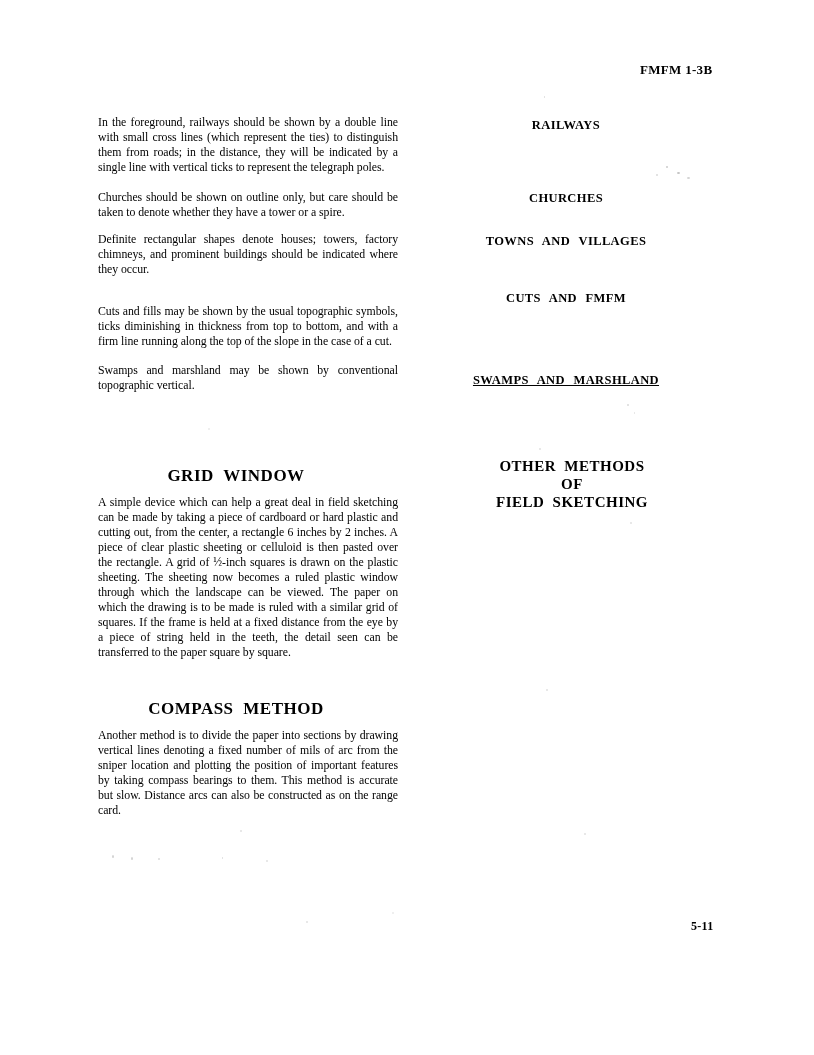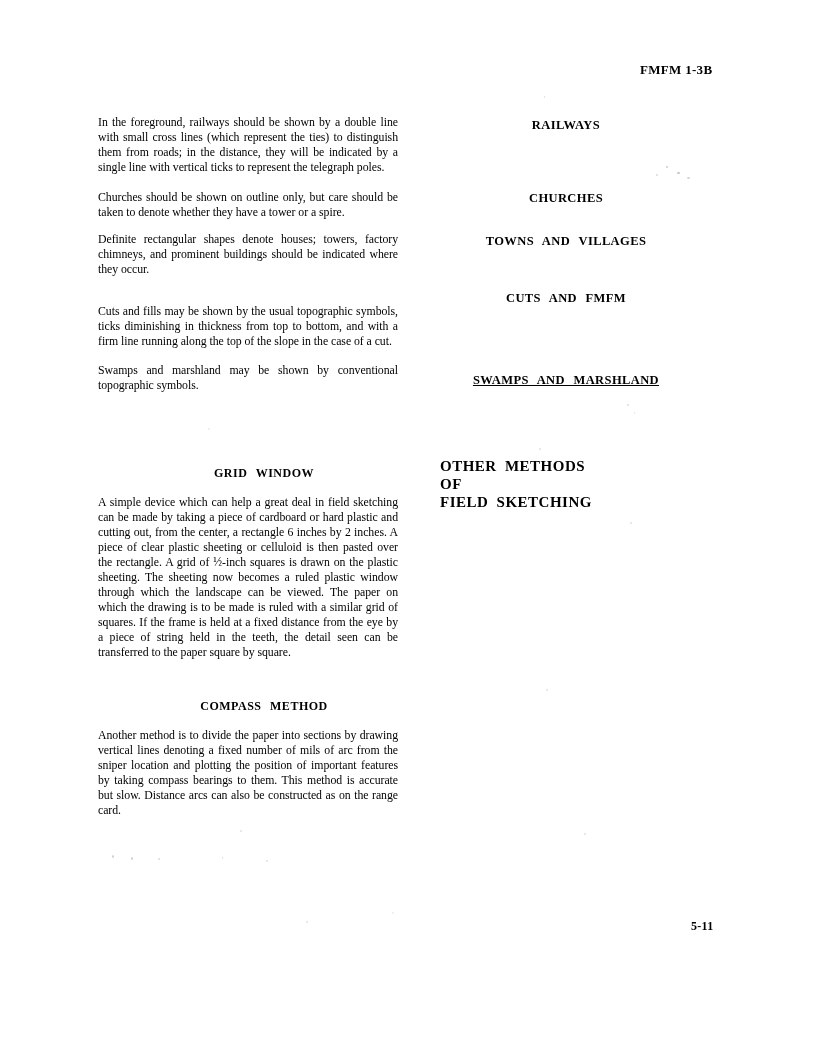--- a/index.html
+++ b/index.html
@@ -31,24 +31,24 @@
     left: 98px;
     width: 300px;
     margin: 0;
     font-size: 11.8px;
     line-height: 15px;
     letter-spacing: -0.05px;
     text-align: justify;
   }
   .left-heading {
     position: absolute;
-    left: 114px;
+    left: 86px;
     width: 300px;
     margin: 0;
-    font-size: 12px;
+    font-size: 17px;
     font-weight: bold;
     text-align: center;
     letter-spacing: 0.5px;
     word-spacing: 5px;
     white-space: nowrap;
   }
   .right-label {
     position: absolute;
     left: 434px;
     width: 264px;
@@ -59,20 +59,21 @@
     letter-spacing: 0.4px;
     word-spacing: 5px;
     white-space: nowrap;
   }
   .other-methods {
     position: absolute;
     left: 440px;
     top: 457px;
     width: 264px;
     margin: 0;
+    text-align: center;
     font-size: 15px;
     font-weight: bold;
     line-height: 18px;
     letter-spacing: 0.5px;
     word-spacing: 4px;
   }
   .page-number {
     position: absolute;
     left: 691px;
     top: 919px;
@@ -104,21 +105,21 @@
 <body>
 
 <div class="page">
 
   <div class="doc-id">FMFM 1-3B</div>
 
   <p class="body-par p1">In the foreground, railways should be shown by a double line with small cross lines (which represent the ties) to distinguish them from roads; in the distance, they will be indicated by a single line with vertical ticks to represent the telegraph poles.</p>
   <p class="body-par p2">Churches should be shown on outline only, but care should be taken to denote whether they have a tower or a spire.</p>
   <p class="body-par p3">Definite rectangular shapes denote houses; towers, factory chimneys, and prominent buildings should be indicated where they occur.</p>
   <p class="body-par p4">Cuts and fills may be shown by the usual topographic symbols, ticks diminishing in thickness from top to bottom, and with a firm line running along the top of the slope in the case of a cut.</p>
-  <p class="body-par p5">Swamps and marshland may be shown by conventional topographic symbols.</p>
+  <p class="body-par p5">Swamps and marshland may be shown by conventional topographic vertical.</p>
 
   <h3 class="left-heading h-grid">GRID WINDOW</h3>
   <p class="body-par p6">A simple device which can help a great deal in field sketching can be made by taking a piece of cardboard or hard plastic and cutting out, from the center, a rectangle 6 inches by 2 inches. A piece of clear plastic sheeting or celluloid is then pasted over the rectangle. A grid of ½-inch squares is drawn on the plastic sheeting. The sheeting now becomes a ruled plastic window through which the landscape can be viewed. The paper on which the drawing is to be made is ruled with a similar grid of squares. If the frame is held at a fixed distance from the eye by a piece of string held in the teeth, the detail seen can be transferred to the paper square by square.</p>
 
   <h3 class="left-heading h-compass">COMPASS METHOD</h3>
   <p class="body-par p7">Another method is to divide the paper into sections by drawing vertical lines denoting a fixed number of mils of arc from the sniper location and plotting the position of important features by taking compass bearings to them. This method is accurate but slow. Distance arcs can also be constructed as on the range card.</p>
 
   <div class="right-label l1">RAILWAYS</div>
   <div class="right-label l2">CHURCHES</div>
   <div class="right-label l3">TOWNS AND VILLAGES</div>

